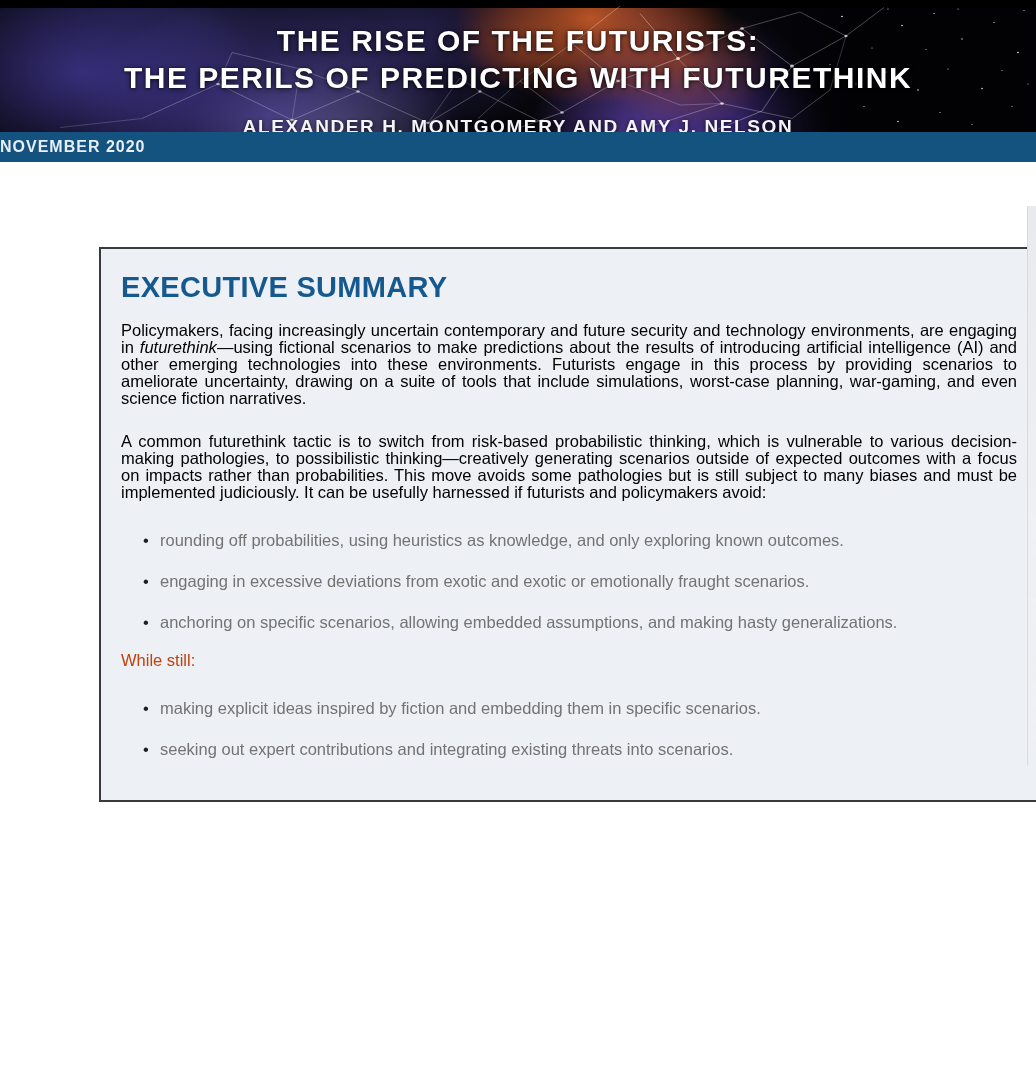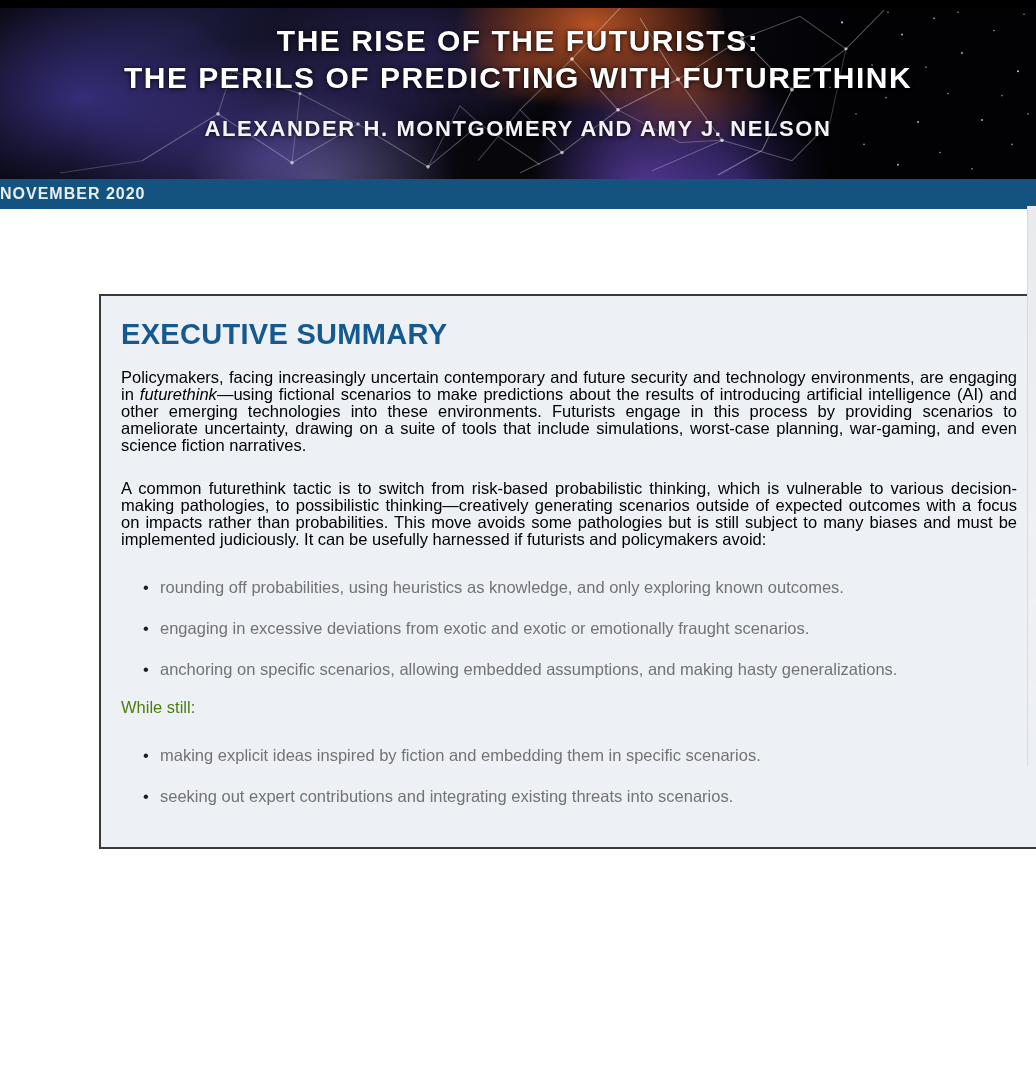--- a/index.html
+++ b/index.html
@@ -8,21 +8,21 @@
     width: 1036px; height: 1080px;
     background: #ffffff;
     font-family: "Liberation Sans", sans-serif;
     overflow: hidden;
   }
   .page { position: relative; width: 1036px; height: 1080px; background: #ffffff; }
 
   
   .hero {
     position: relative;
-    width: 1036px; height: 179px;
+    width: 1036px; height: 132px;
     overflow: hidden;
     background:
       
       linear-gradient(#000 0px, #000 8px, rgba(0,0,0,0) 8px),
       
       linear-gradient(90deg, rgba(2,2,5,0) 72%, rgba(2,2,5,0.92) 82%, rgba(2,2,5,0.97) 100%),
       
       radial-gradient(190px 120px at 57% 14%, rgba(214,96,42,0.85), rgba(150,60,28,0.35) 55%, rgba(0,0,0,0) 72%),
       radial-gradient(130px 90px at 66% 48%, rgba(180,80,40,0.55), rgba(0,0,0,0) 70%),
       radial-gradient(90px 60px at 50% 36%, rgba(160,70,40,0.45), rgba(0,0,0,0) 70%),
@@ -46,21 +46,21 @@
     font-size: 30px;
     line-height: 37px;
     letter-spacing: 1.5px;
     text-shadow: 0 1px 5px rgba(0,0,0,0.75), 0 0 2px rgba(0,0,0,0.5);
     white-space: nowrap;
   }
   .authors {
     margin-top: 20px;
     color: #f3f3f8;
     font-weight: bold;
-    font-size: 22px;
+    font-size: 19px;
     letter-spacing: 1.6px;
     text-shadow: 0 1px 4px rgba(0,0,0,0.75);
     white-space: nowrap;
   }
 
   
   .date-bar {
     width: 1036px; height: 30px;
     background: #14537f;
     display: flex; align-items: center; justify-content: flex-start;
@@ -100,21 +100,21 @@
     margin: 0 0 26px 0;
     color: #000000;
     font-size: 16.5px;
     line-height: 17px;
     text-align: justify;
   }
   .body-text:last-of-type { margin-bottom: 0; }
   .body-text em { font-style: italic; }
   .while-label {
     margin: 6px 0 22px 0;
-    color: #4d7c0f;
+    color: #c2410c;
     font-size: 16.5px;
     line-height: 26px;
   }
   ul.bullets {
     list-style: none;
     margin: 4px 0 12px 0;
     padding: 0 0 0 22px;
   }
   ul.bullets li {
     position: relative;

